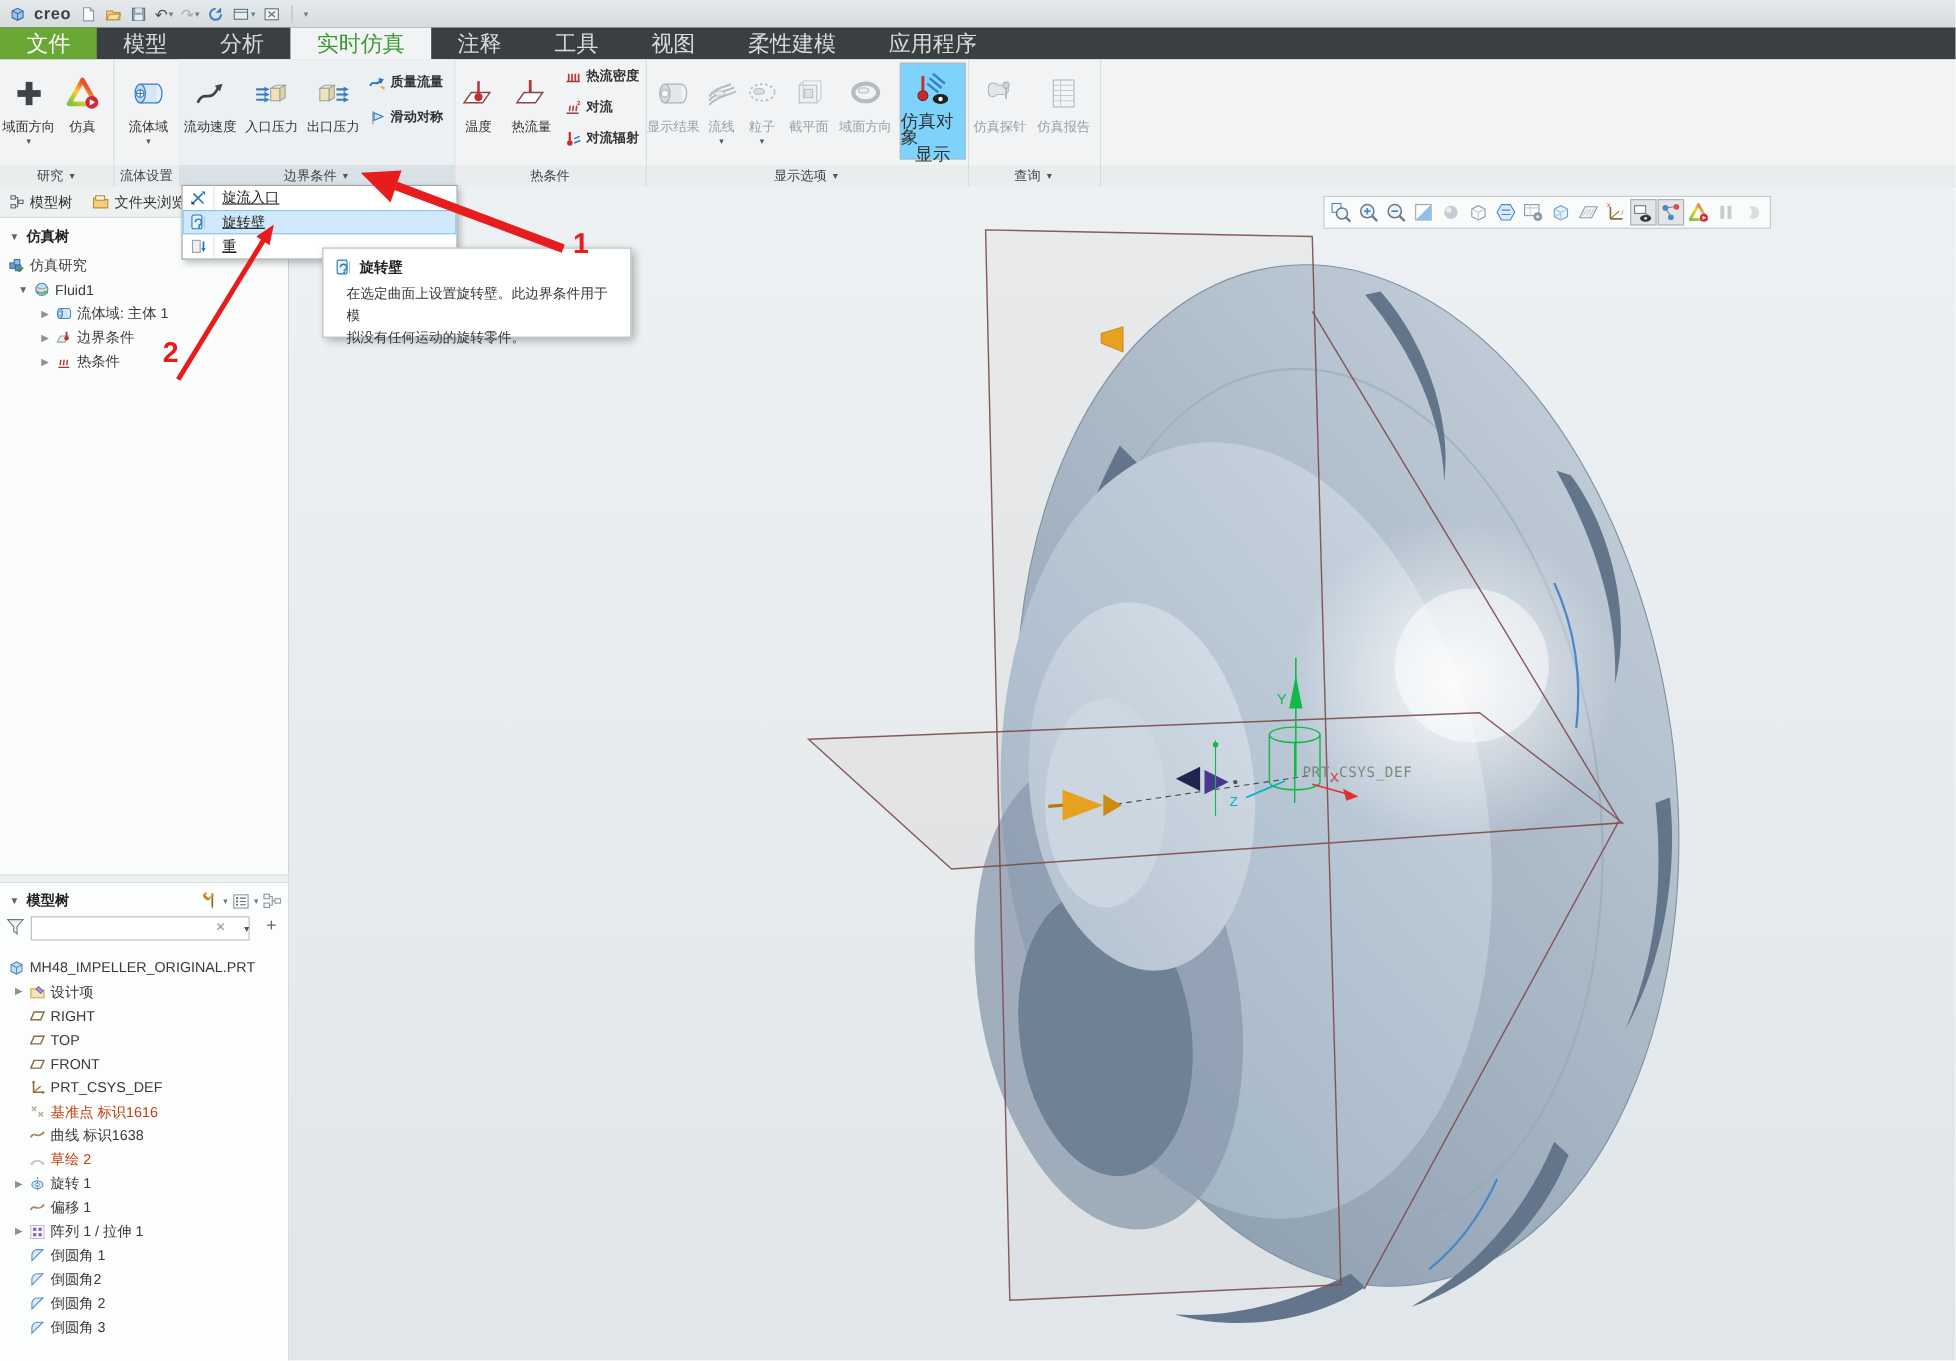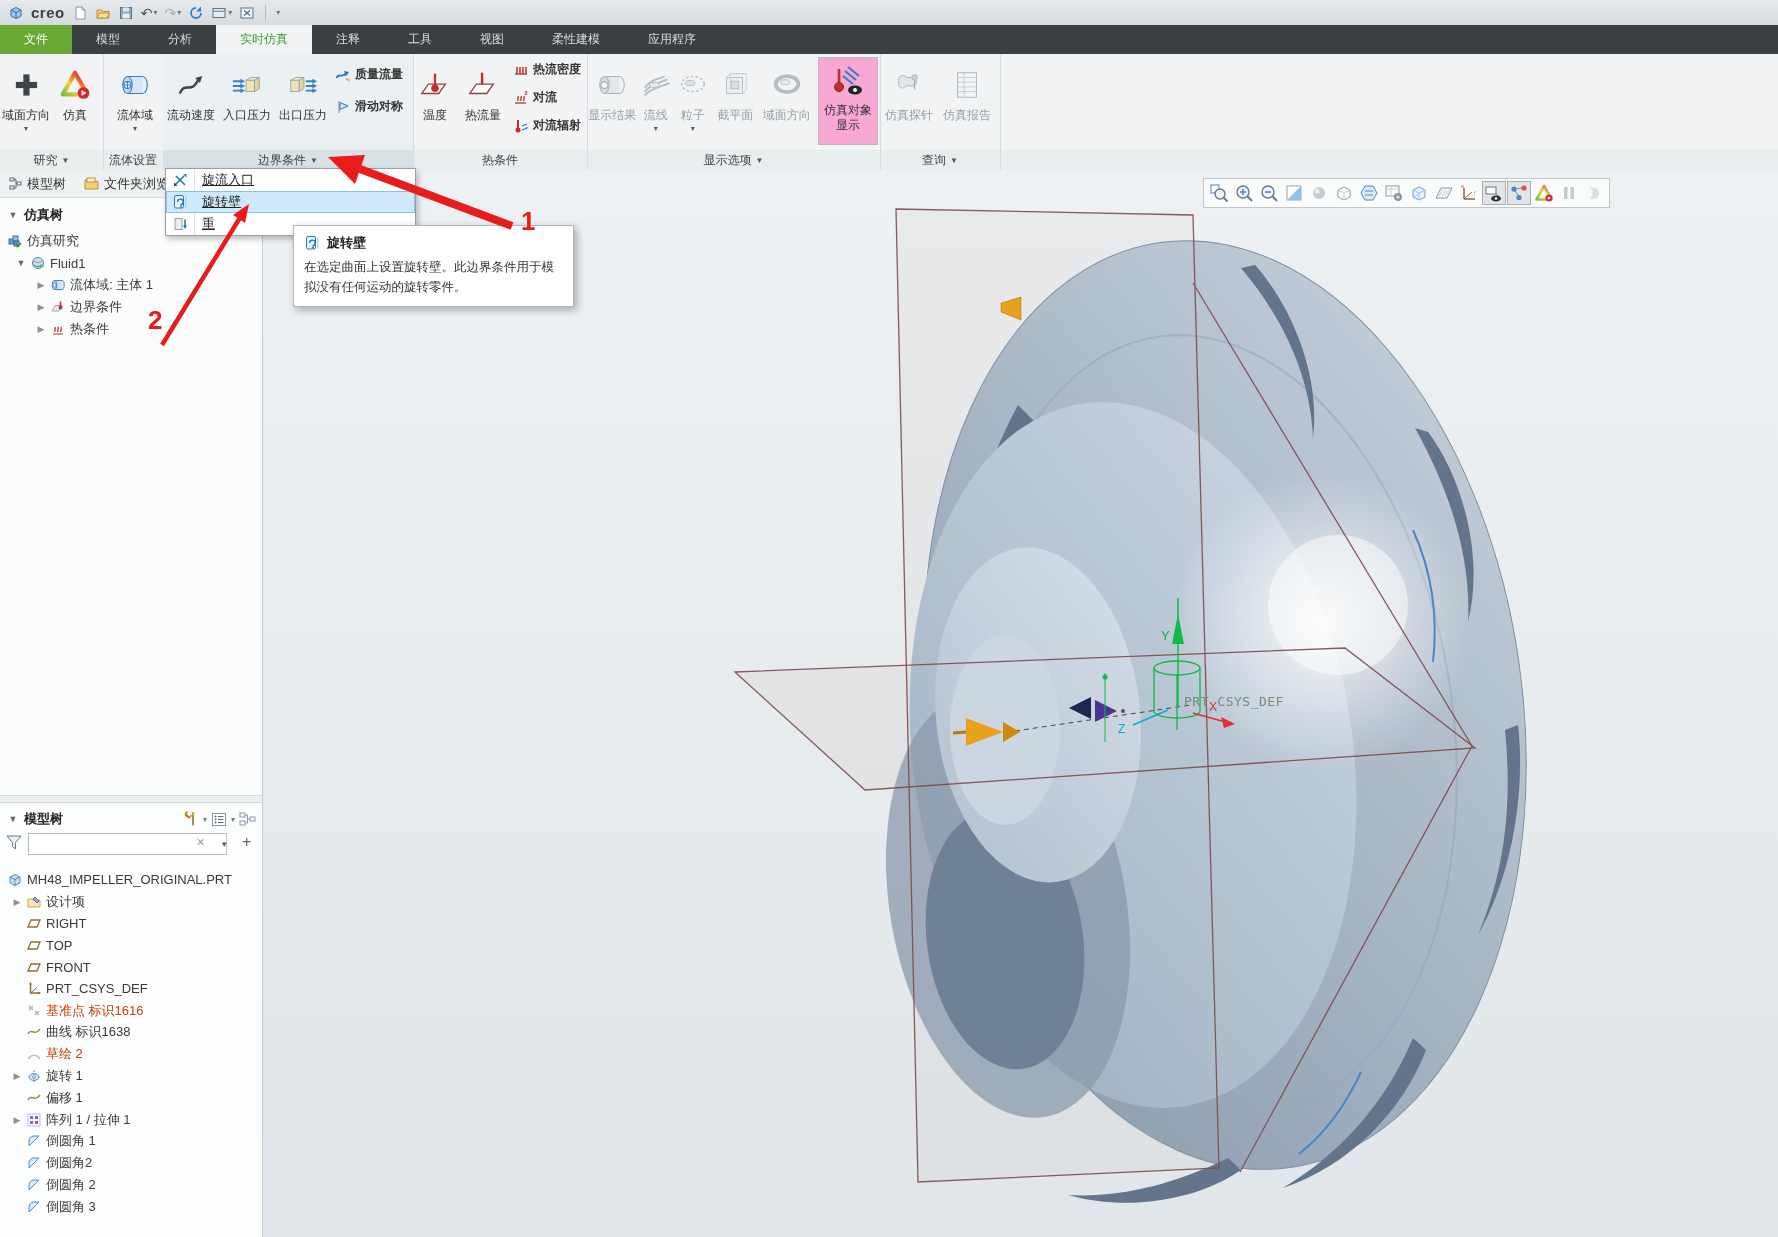--- a/index.html
+++ b/index.html
@@ -14,42 +14,42 @@
   .qat{display:flex;align-items:center;gap:7px;padding-left:8px;}
   .logo-text{font-weight:bold;font-size:15px;color:#3c4246;letter-spacing:.5px;}
   .qbtn{display:flex;align-items:center;gap:1px;}
   .uarr{font-size:14px;color:#4a5258;line-height:1}
   .rarr2{font-size:14px;color:#a8b0b5;line-height:1}
   .tinyarr{font-size:8px;color:#777;}
   .qsep{width:1px;height:16px;background:#b8bdc0;margin:0 3px;}
   .wtitle{position:absolute;left:1000px;width:520px;text-align:center;font-size:13px;color:#3c4246;top:4px;}
   
   .tabbar{position:absolute;left:0;top:25px;width:100%;height:29px;background:#3a3f41;display:flex;}
-  .tab{display:flex;align-items:center;padding:0 24px;font-size:12px;color:#d9dcdc;cursor:default;}
+  .tab{display:flex;align-items:center;padding:0 24px;font-size:20px;color:#d9dcdc;cursor:default;}
   .tab.file{background:#69a834;color:#fff;}
   .tab.active{background:#f1f3f4;color:#3f9c35;}
   
   .ribbon{position:absolute;left:0;top:54px;width:100%;height:116px;background:#f1f3f4;border-bottom:1px solid #ccd1d3;}
   .rlabelstrip{position:absolute;left:0;top:96px;width:100%;height:20px;background:#e9edee;}
   .rgroup{position:absolute;top:0;height:116px;border-right:1px solid #d8dcde;}
   .rbody{height:96px;display:flex;align-items:flex-start;}
   .rgroup.hl .rbody{background:#ebf0f2;}
   .rlabel{position:absolute;top:96px;left:0;right:0;height:20px;display:flex;align-items:center;justify-content:center;gap:4px;font-size:12px;color:#3f4547;}
   .rgroup.hl .rlabel{background:#d8e1e6;}
   .garr{font-size:8px;color:#555;}
   .rbtn{display:flex;flex-direction:column;align-items:center;padding-top:8px;font-size:12px;color:#333;}
   .rbtn .ric{height:46px;display:flex;align-items:center;}
   .rbtn .rlb{line-height:14px;white-space:nowrap;}
   .rbtn .rarr{font-size:8px;color:#555;margin-top:2px;}
   .rbtn.dis{color:#9aa0a3;}
   .rsmall{display:flex;flex-direction:column;padding-top:12px;gap:15px;}
   .rsmall.three{padding-top:7px;gap:11px;}
   .sbtn{display:flex;align-items:center;gap:4px;font-size:12px;color:#333;white-space:nowrap;font-weight:bold;}
-  .rtoggle{margin:3px 2px 0 4px;width:62px;height:88px;background:#f9a8d4;border:1px solid #b4babd;
-     display:flex;flex-direction:column;align-items:center;padding-top:5px;font-size:12px;color:#333;box-sizing:border-box;}
+  .rtoggle{margin:3px 2px 0 4px;width:62px;height:88px;background:#7dd3fc;border:1px solid #b4babd;
+     display:flex;flex-direction:column;align-items:center;padding-top:5px;font-size:16px;color:#333;box-sizing:border-box;}
   .rtoggle .lh{line-height:15px;}
   
   .lp{position:absolute;left:0;top:170px;width:263px;bottom:0;background:#fbfcfc;border-right:1px solid #c5cacc;box-sizing:border-box;}
   .lp-tabs{position:absolute;left:0;top:0;width:100%;height:27px;background:#eef1f2;border-bottom:1px solid #d6dadc;display:flex;align-items:center;overflow:hidden;}
   .lp-tab{display:flex;align-items:center;gap:5px;padding:0 9px;height:100%;font-size:13px;color:#333;white-space:nowrap;}
   .sec-head{display:flex;align-items:center;gap:6px;font-weight:bold;font-size:13px;color:#222;}
   .caret{font-size:9px;color:#666;width:10px;display:inline-block;text-align:center;}
   .caret.lt{color:#909090;}
   .trow{height:22px;display:flex;align-items:center;gap:5px;font-size:13px;color:#3a3a3a;white-space:nowrap;}
   .mrow{height:21.8px;display:flex;align-items:center;gap:5px;font-size:13px;color:#3a3a3a;white-space:nowrap;}
@@ -75,21 +75,21 @@
   
   .dropdown{position:absolute;left:165px;top:168px;width:249px;background:#fff;border:1px solid #98a0a4;
      box-shadow:2px 3px 6px rgba(0,0,0,.25);z-index:40;}
   .dropdown::before{content:"";position:absolute;left:28px;top:0;bottom:0;border-left:1px solid #e2e2e2;}
   .ditem{position:relative;height:22px;display:flex;align-items:center;padding-left:36px;font-size:13px;color:#222;text-decoration:underline;}
   .ditem .dic{position:absolute;left:6px;top:3px;}
   .ditem.sel{background:#cfe9fb;outline:1px solid #86c3ec;outline-offset:-1px;}
   .tooltip{position:absolute;left:293px;top:225px;width:281px;height:82px;background:#fff;border:1px solid #b4b8ba;
      box-shadow:3px 3px 8px rgba(0,0,0,.3);z-index:45;box-sizing:border-box;padding:8px 10px;}
   .tt-head{display:flex;align-items:center;gap:7px;font-weight:bold;font-size:13px;color:#222;}
-  .tt-body{margin-top:5px;font-size:12.5px;color:#333;line-height:20px;}
+  .tt-body{margin-top:5px;font-size:12.5px;color:#333;line-height:20px;margin-left:11px;}
   .annot{position:absolute;left:0;top:0;z-index:60;pointer-events:none;}
 </style>
 </head>
 <body>
 
 <div class="app">
 
   <div class="titlebar">
     <div class="qat">
       <span>

